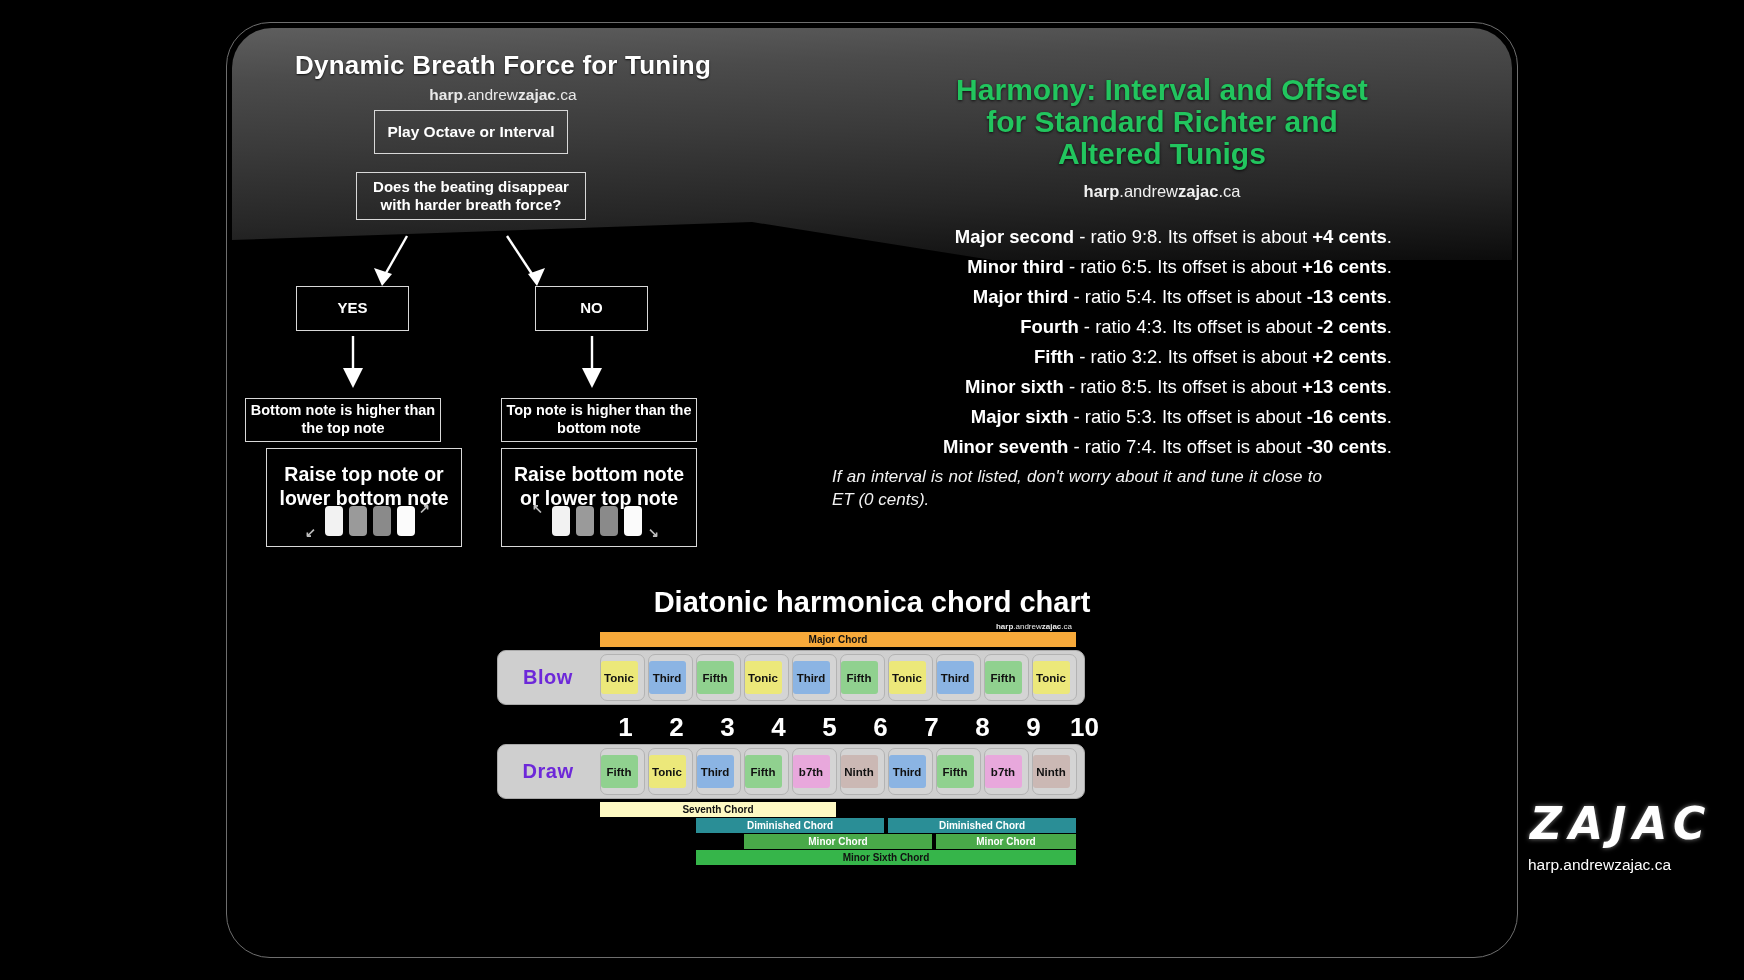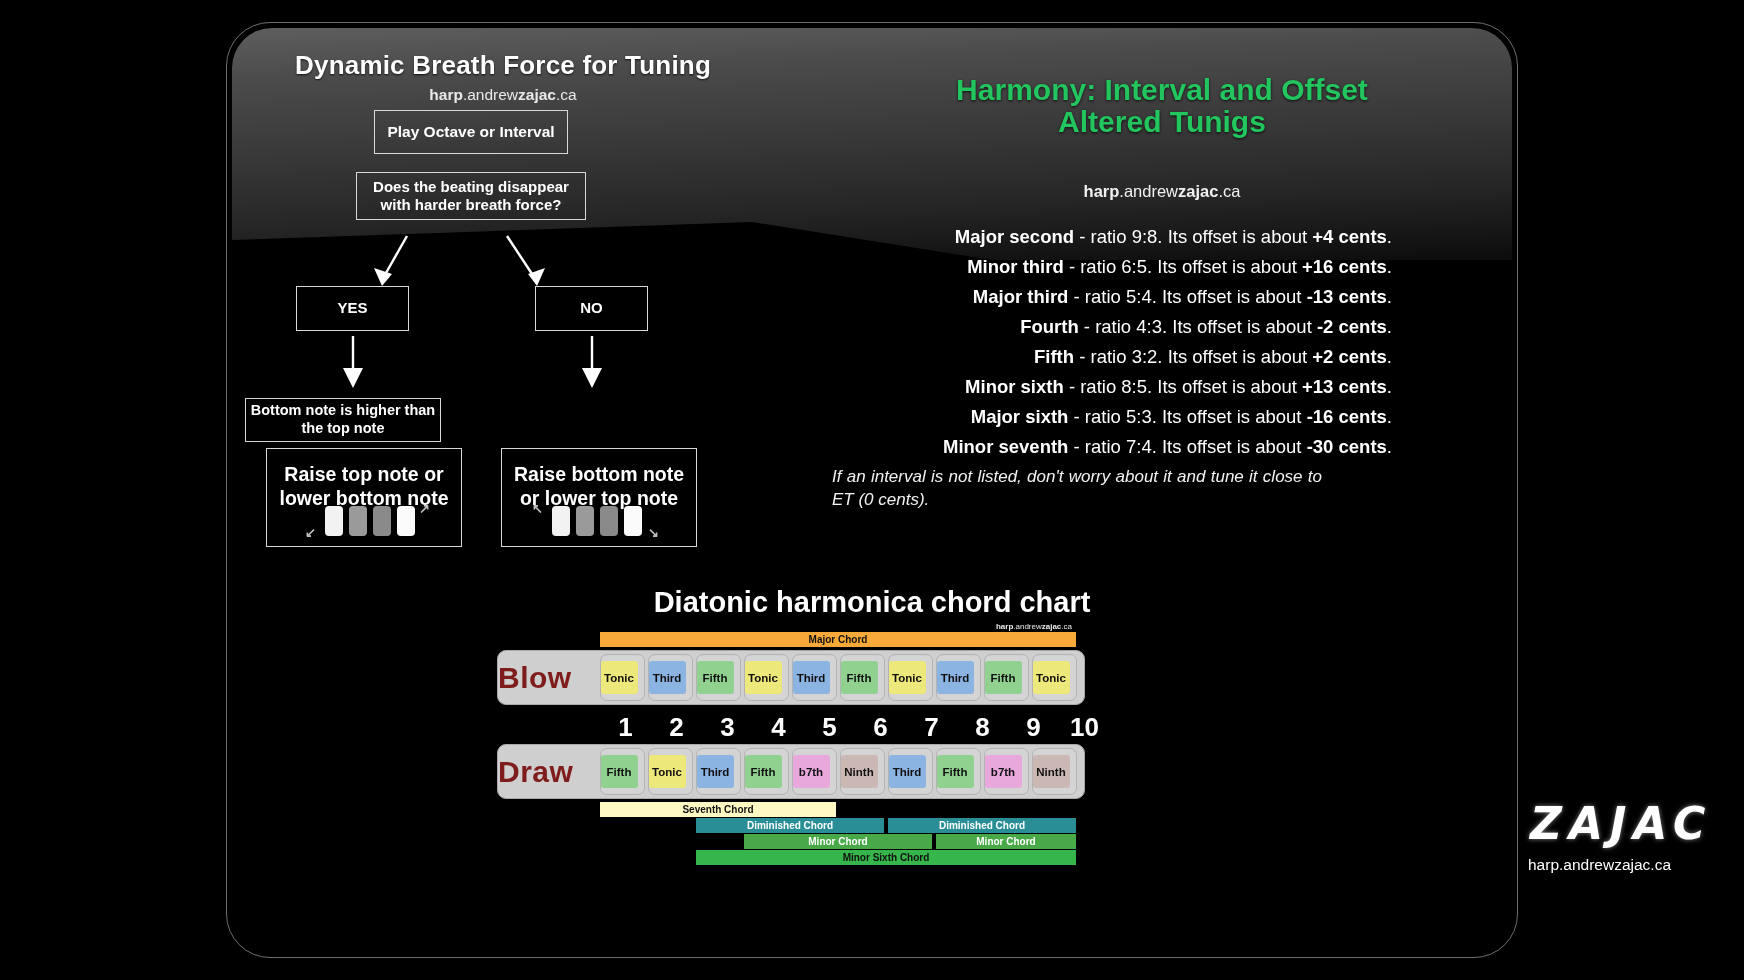--- a/index.html
+++ b/index.html
@@ -112,21 +112,21 @@
     font-weight:bold; display:flex; align-items:center; justify-content:center;
     line-height:1;
   }
   .band.dark { color:#fff; }
 
   .rowbox {
     position:absolute; background:#cfcfcf; border:1px solid #a9a9a9;
     border-radius:9px; display:flex; align-items:center;
   }
   .rowlabel {
-    width:100px; color:#7f1d1d; font-size:30px; font-weight:bold;
+    width:100px; text-align:center; color:#6d28d9; font-size:20px; font-weight:bold;
     letter-spacing:.5px;
   }
   .cell {
     width:45px; height:47px; margin:0 1.5px; border:1px solid #b3b3b3;
     border-radius:7px; background:#d4d4d4; display:flex; align-items:center;
   }
   .chip {
     width:37px; height:33px; border-radius:3px; display:flex; align-items:center;
     justify-content:center; color:#111; font-size:11.5px; font-weight:bold;
   }
@@ -184,20 +184,21 @@
         <polygon points="305,258 296,246 313,240"></polygon>
         <polygon points="121,360 111,340 131,340"></polygon>
         <polygon points="360,360 350,340 370,340"></polygon>
       </g>
     </svg>
 
     <div class="fcbox box-yes" style="z-index:3;">YES</div>
     <div class="fcbox box-no" style="z-index:3;">NO</div>
 
     <div class="fcbox box-bn" style="z-index:3;">Bottom note is higher than the top note</div>
+    <div class="fcbox box-tn" style="z-index:3;">Top note is higher than the bottom note</div>
 
     <div class="resbox res-left" style="z-index:3;">
       <div>Raise top note or lower bottom note</div>
       <div class="reeds">
         <div class="reed w" style="left:58px;"></div>
         <div class="reed g" style="left:82px;"></div>
         <div class="reed g2" style="left:106px;"></div>
         <div class="reed w2" style="left:130px;"></div>
         <span class="tick" style="left:38px; top:22px;">↙</span>
         <span class="tick" style="left:152px; top:-2px;">↗</span>
@@ -211,20 +212,21 @@
         <div class="reed g" style="left:74px;"></div>
         <div class="reed g2" style="left:98px;"></div>
         <div class="reed w2" style="left:122px;"></div>
         <span class="tick" style="left:30px; top:-2px;">↖</span>
         <span class="tick" style="left:146px; top:22px;">↘</span>
       </div>
     </div>
 
     <div class="hm-title" style="z-index:3;">
       <div>Harmony: Interval and Offset</div>
+      <div>for Standard Richter and</div>
       <div>Altered Tunigs</div>
     </div>
     <div class="hm-sub" style="z-index:3;">
       <b>harp</b><span>.andrew</span><b>zajac</b><span>.ca</span>
     </div>
 
     <div class="ivlist" id="interval-list" style="z-index:3;">
         <div class="ivrow"><b>Major second</b><span> - ratio 9:8. Its offset is about </span><b>+4 cents</b><span>.</span></div>
         <div class="ivrow"><b>Minor third</b><span> - ratio 6:5. Its offset is about </span><b>+16 cents</b><span>.</span></div>
         <div class="ivrow"><b>Major third</b><span> - ratio 5:4. Its offset is about </span><b>-13 cents</b><span>.</span></div>

